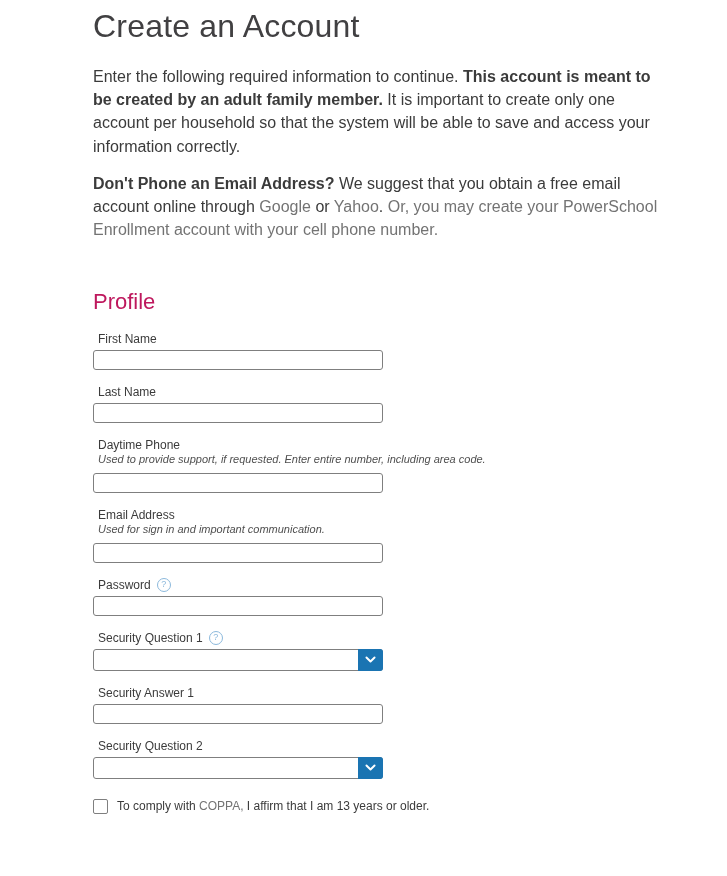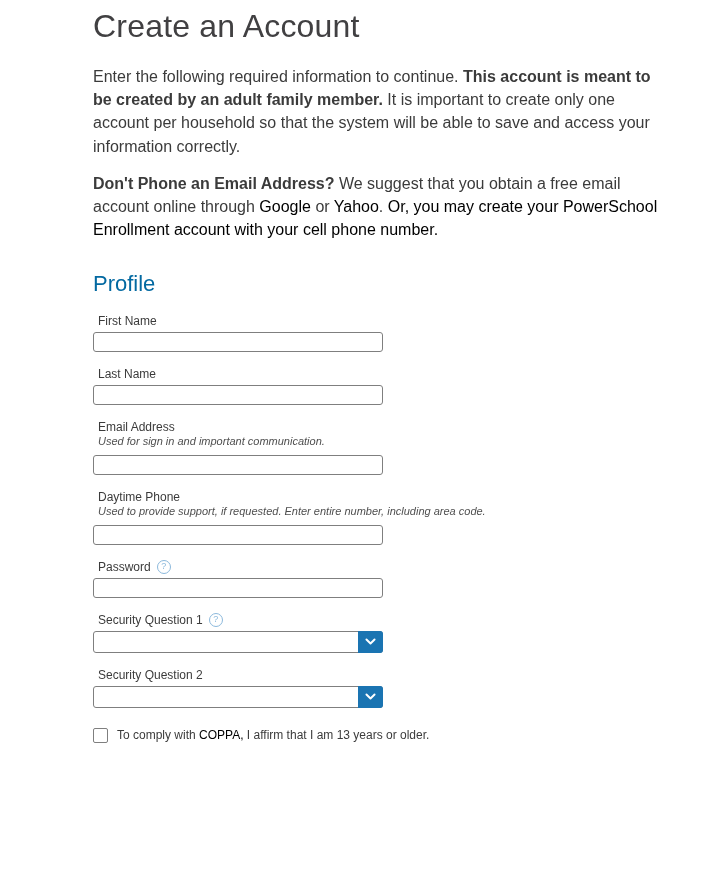--- a/index.html
+++ b/index.html
@@ -22,30 +22,30 @@
   }
   p.body-text {
     font-size: 16px;
     line-height: 1.45;
     color: #3b3b3b;
     max-width: 578px;
   }
   p.body-text + p.body-text { margin-top: 14px; }
   p.body-text strong { font-weight: bold; }
   a.link {
-    color: #000000;
+    color: #737373;
     text-decoration: none;
     cursor: pointer;
   }
 
   h2.section-heading {
     font-size: 22px;
     font-weight: 300;
-    color: #0369a1;
-    margin-top: 30px;
+    color: #be185d;
+    margin-top: 48px;
     margin-bottom: 17px;
   }
 
   .group { width: 290px; margin-bottom: 15px; }
   .label-row {
     display: flex;
     gap: 6px;
     margin: 0 0 4px 5px;
   }
   .field-label {
@@ -156,31 +156,31 @@
 
   <div class="group">
     <div class="label-row">
       <label class="field-label">Last Name</label>
     </div>
     <input class="text-input" type="text" style="">
   </div>
 
   <div class="group">
     <div class="label-row" style="margin-bottom:0;">
+      <label class="field-label">Daytime Phone</label>
+    </div>
+    <div class="help-text">Used to provide support, if requested. Enter entire number, including area code.</div>
+    <input class="text-input" type="text" style="">
+  </div>
+
+  <div class="group">
+    <div class="label-row" style="margin-bottom:0;">
       <label class="field-label">Email Address</label>
     </div>
     <div class="help-text">Used for sign in and important communication.</div>
-    <input class="text-input" type="text" style="">
-  </div>
-
-  <div class="group">
-    <div class="label-row" style="margin-bottom:0;">
-      <label class="field-label">Daytime Phone</label>
-    </div>
-    <div class="help-text">Used to provide support, if requested. Enter entire number, including area code.</div>
     <input class="text-input" type="text" style="">
   </div>
 
 
   <div class="group">
     <div class="label-row">
       <label class="field-label">Password</label>
       <span class="help-icon">?</span>
     </div>
     <input class="text-input" type="password" style="">
@@ -195,20 +195,26 @@
     <div class="select">
       <span class="select-value"></span>
       <span class="select-btn">
         <svg width="13" height="13" viewBox="0 0 16 16">
             <path d="M3 5.5 L8 10.5 L13 5.5" stroke="#ffffff" stroke-width="2.4" fill="none" stroke-linecap="round" stroke-linejoin="round"></path>
           </svg>
       </span>
     </div>
   </div>
 
+  <div class="group">
+    <div class="label-row">
+      <label class="field-label">Security Answer 1</label>
+    </div>
+    <input class="text-input" type="text" style="">
+  </div>
 
   <div class="group">
     <div class="label-row">
       <label class="field-label">Security Question 2</label>
     </div>
     <div class="select">
       <span class="select-value"></span>
       <span class="select-btn">
         <svg width="13" height="13" viewBox="0 0 16 16">
             <path d="M3 5.5 L8 10.5 L13 5.5" stroke="#ffffff" stroke-width="2.4" fill="none" stroke-linecap="round" stroke-linejoin="round"></path>

